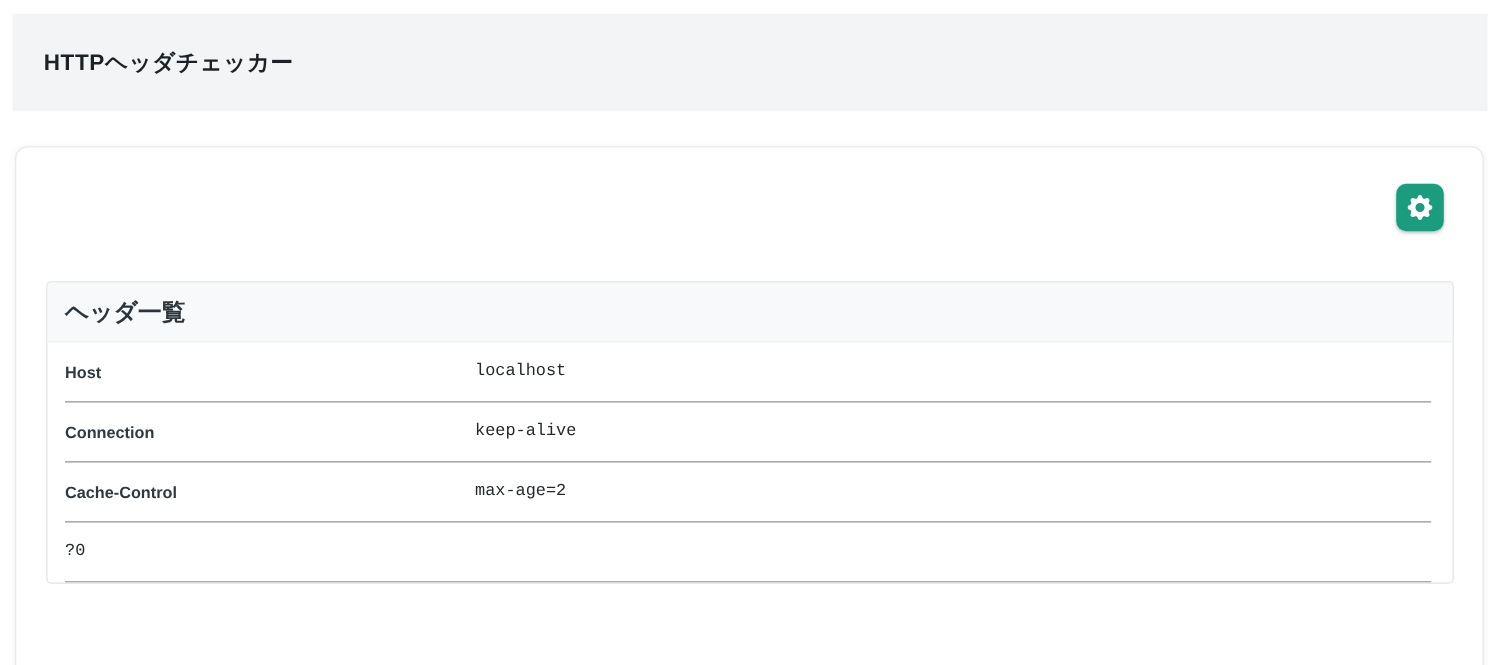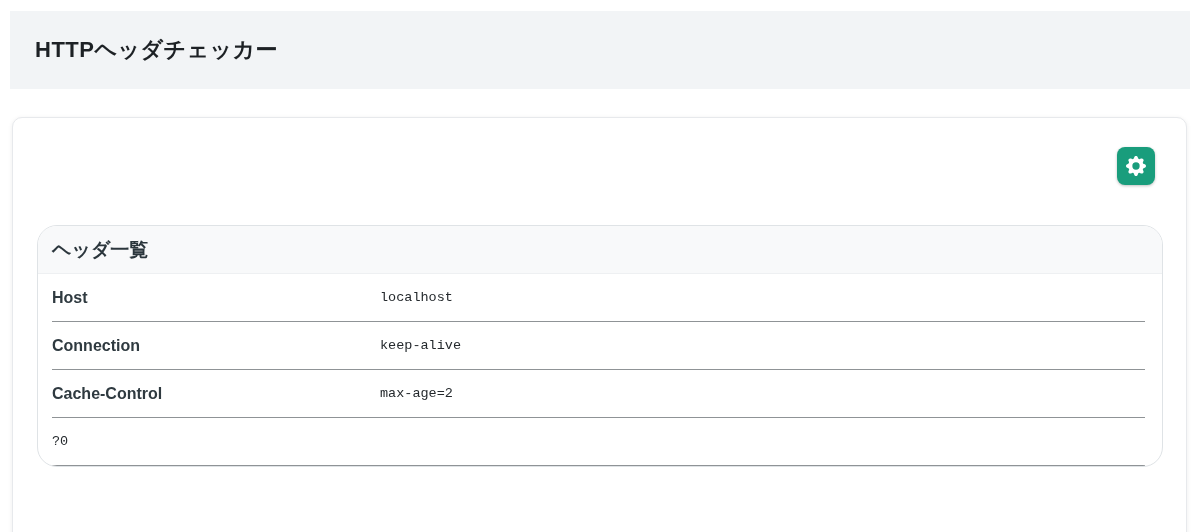--- a/index.html
+++ b/index.html
@@ -16,21 +16,21 @@
   .top-bar {
     margin: 11px 10px 0 10px;
     height: 78px;
     background: #f2f4f6;
     display: flex;
     align-items: center;
     padding: 0 25px;
   }
   .top-bar h1 {
     margin: 0;
-    font-size: 22px;
+    font-size: 18px;
     font-weight: 700;
     letter-spacing: 0.5px;
     color: #1d2125;
   }
 
   
   .main-card {
     position: relative;
     margin: 28px 13px 0 12px;
     height: 620px;                 
@@ -56,21 +56,21 @@
     cursor: pointer;
     box-shadow: 0 1px 3px rgba(0,0,0,0.25);
     padding: 0;
   }
   .settings-button .gear { display: flex; }
 
   
   .headers-card {
     margin: 107px 23px 0 24px;
     border: 1px solid #dfe3e6;
-    border-radius: 20px;
+    border-radius: 4px;
     background: #ffffff;
     overflow: hidden;
   }
   .headers-card-header {
     height: 48px;
     background: #f8f9fa;
     border-bottom: 1px solid #eef0f2;
     display: flex;
     align-items: center;
     padding: 0 14px;
@@ -86,21 +86,21 @@
   .header-row {
     display: flex;
     align-items: center;
     height: 48px;
     border-bottom: 1px solid #8f9396;
   }
   .header-row:last-child {  }
   .header-name {
     flex: none;
     width: 328px;
-    font-size: 16px;
+    font-size: 13px;
     font-weight: 700;
     color: #2f3a40;
     padding-right: 10px;
   }
   .header-value {
     font-family: Liberation Mono, monospace;
     font-size: 13.5px;
     color: #24292d;
     white-space: nowrap;
   }

